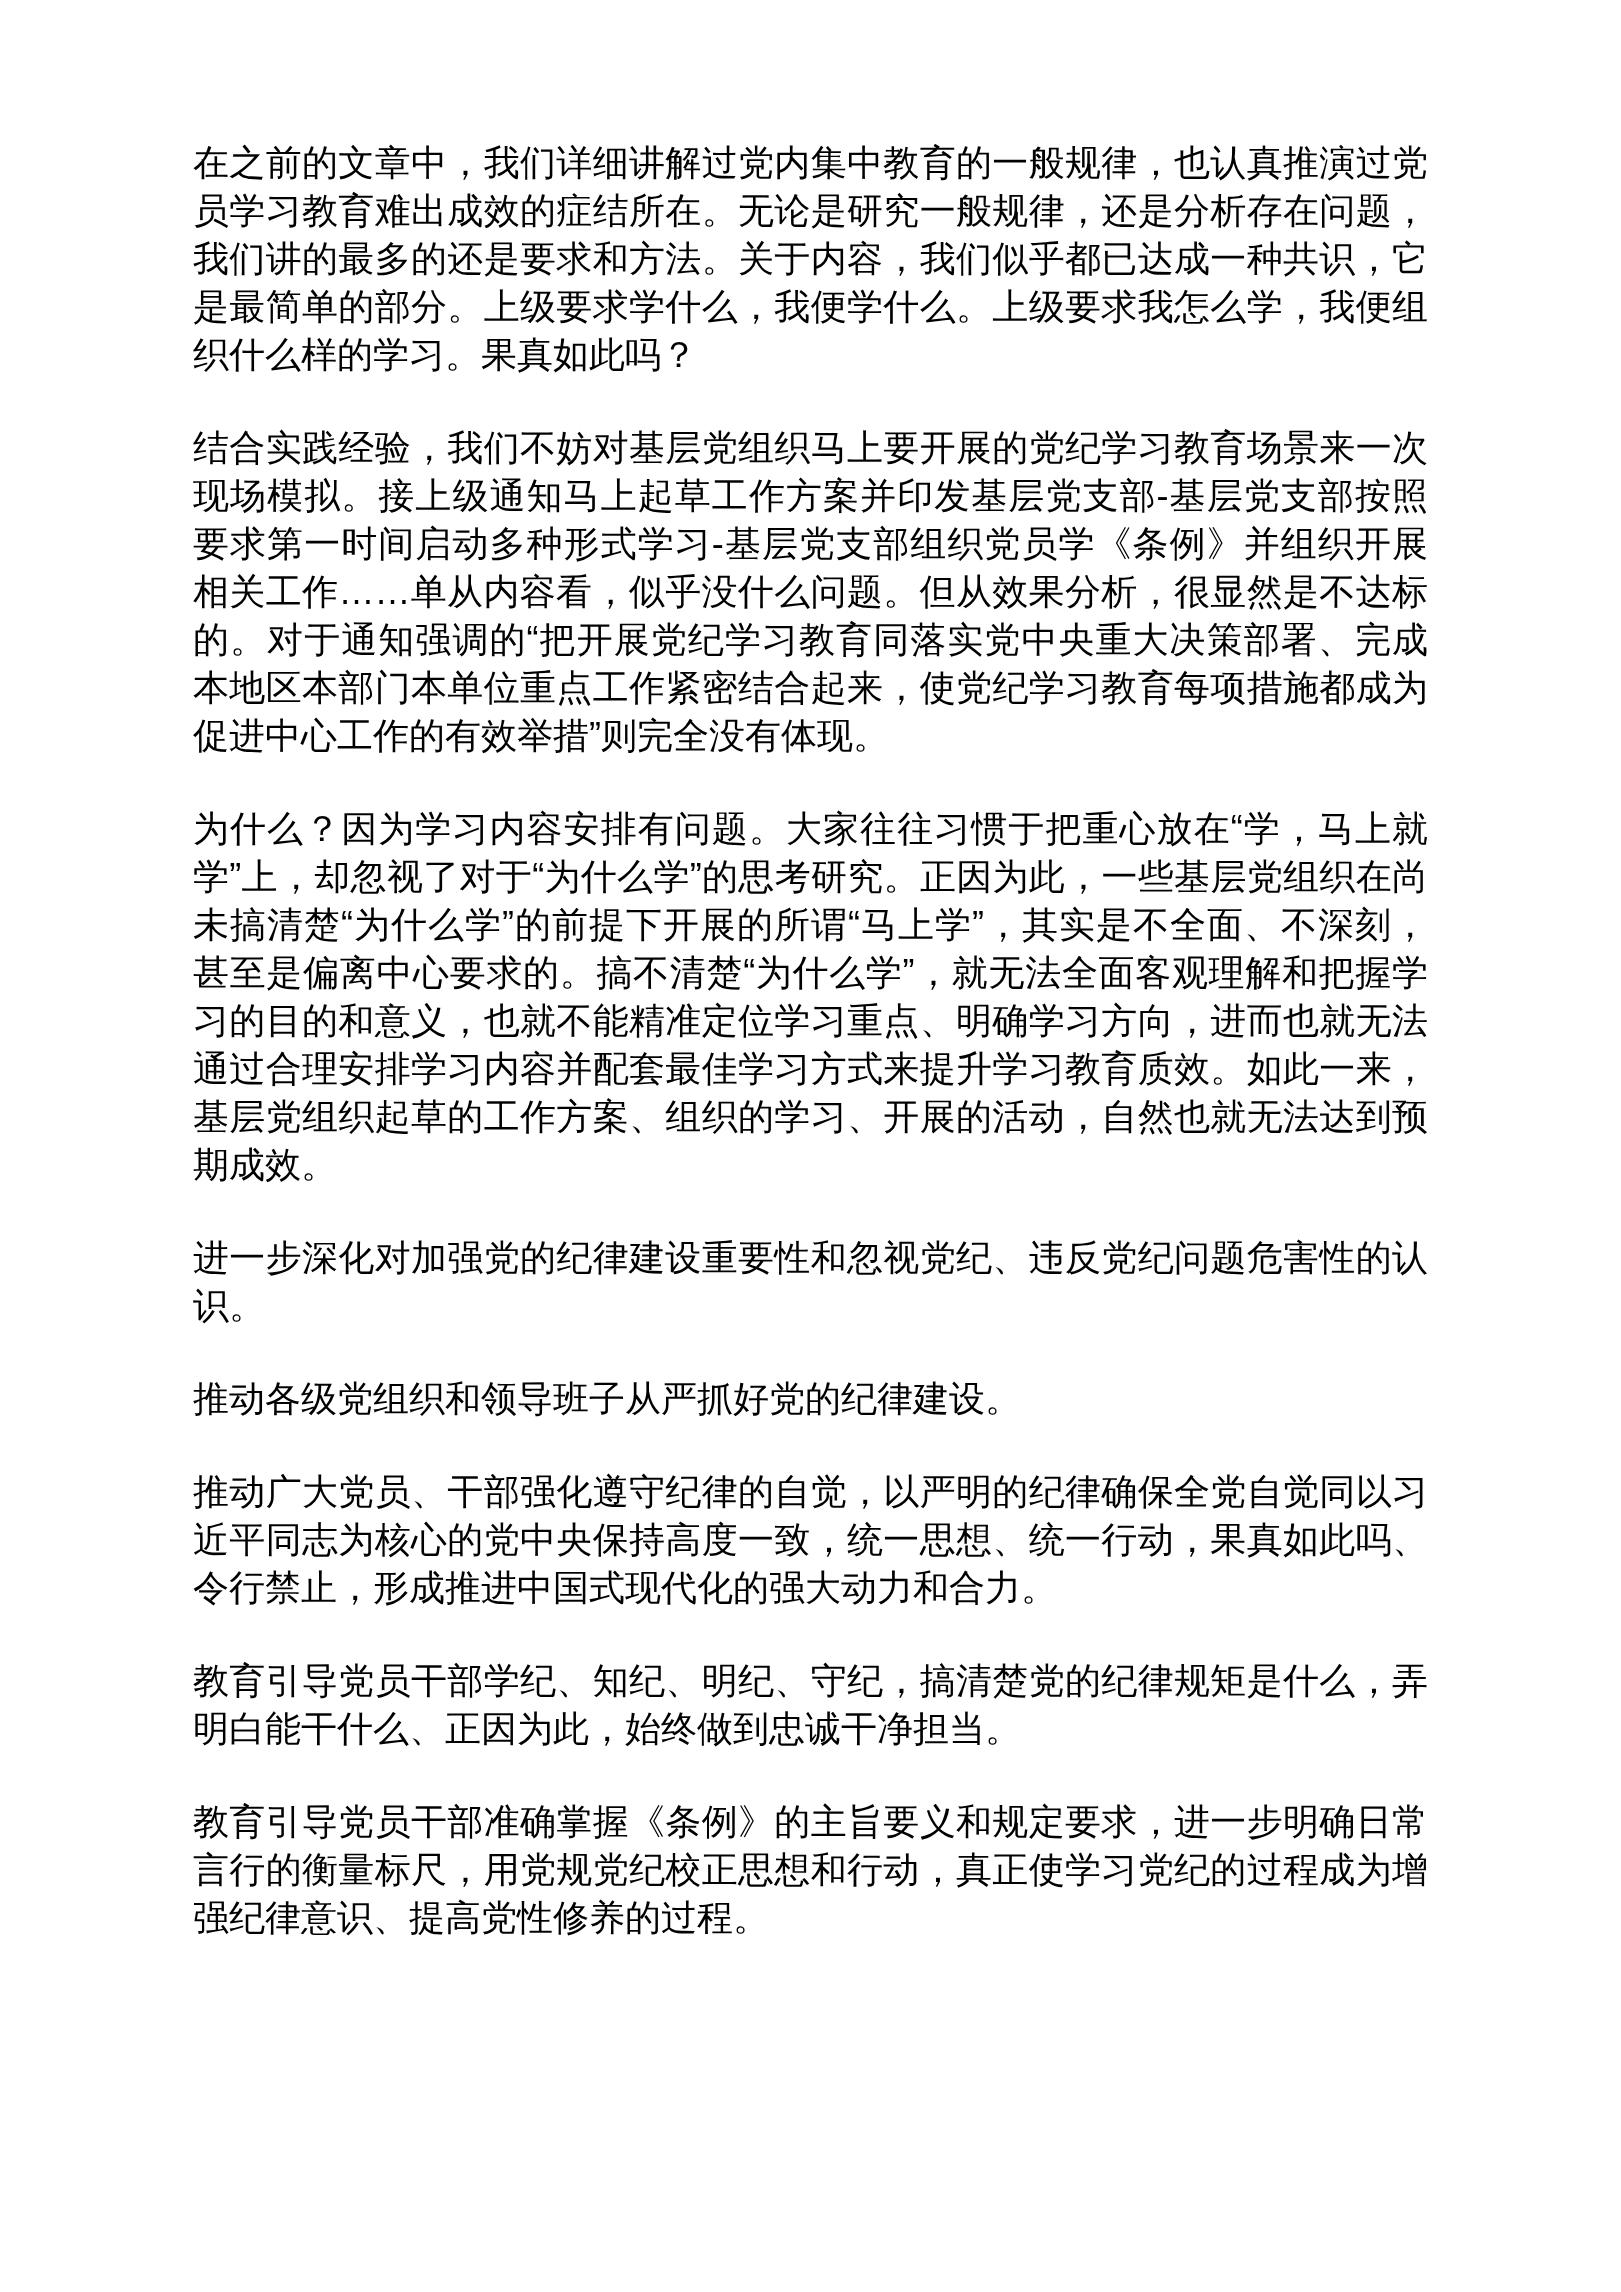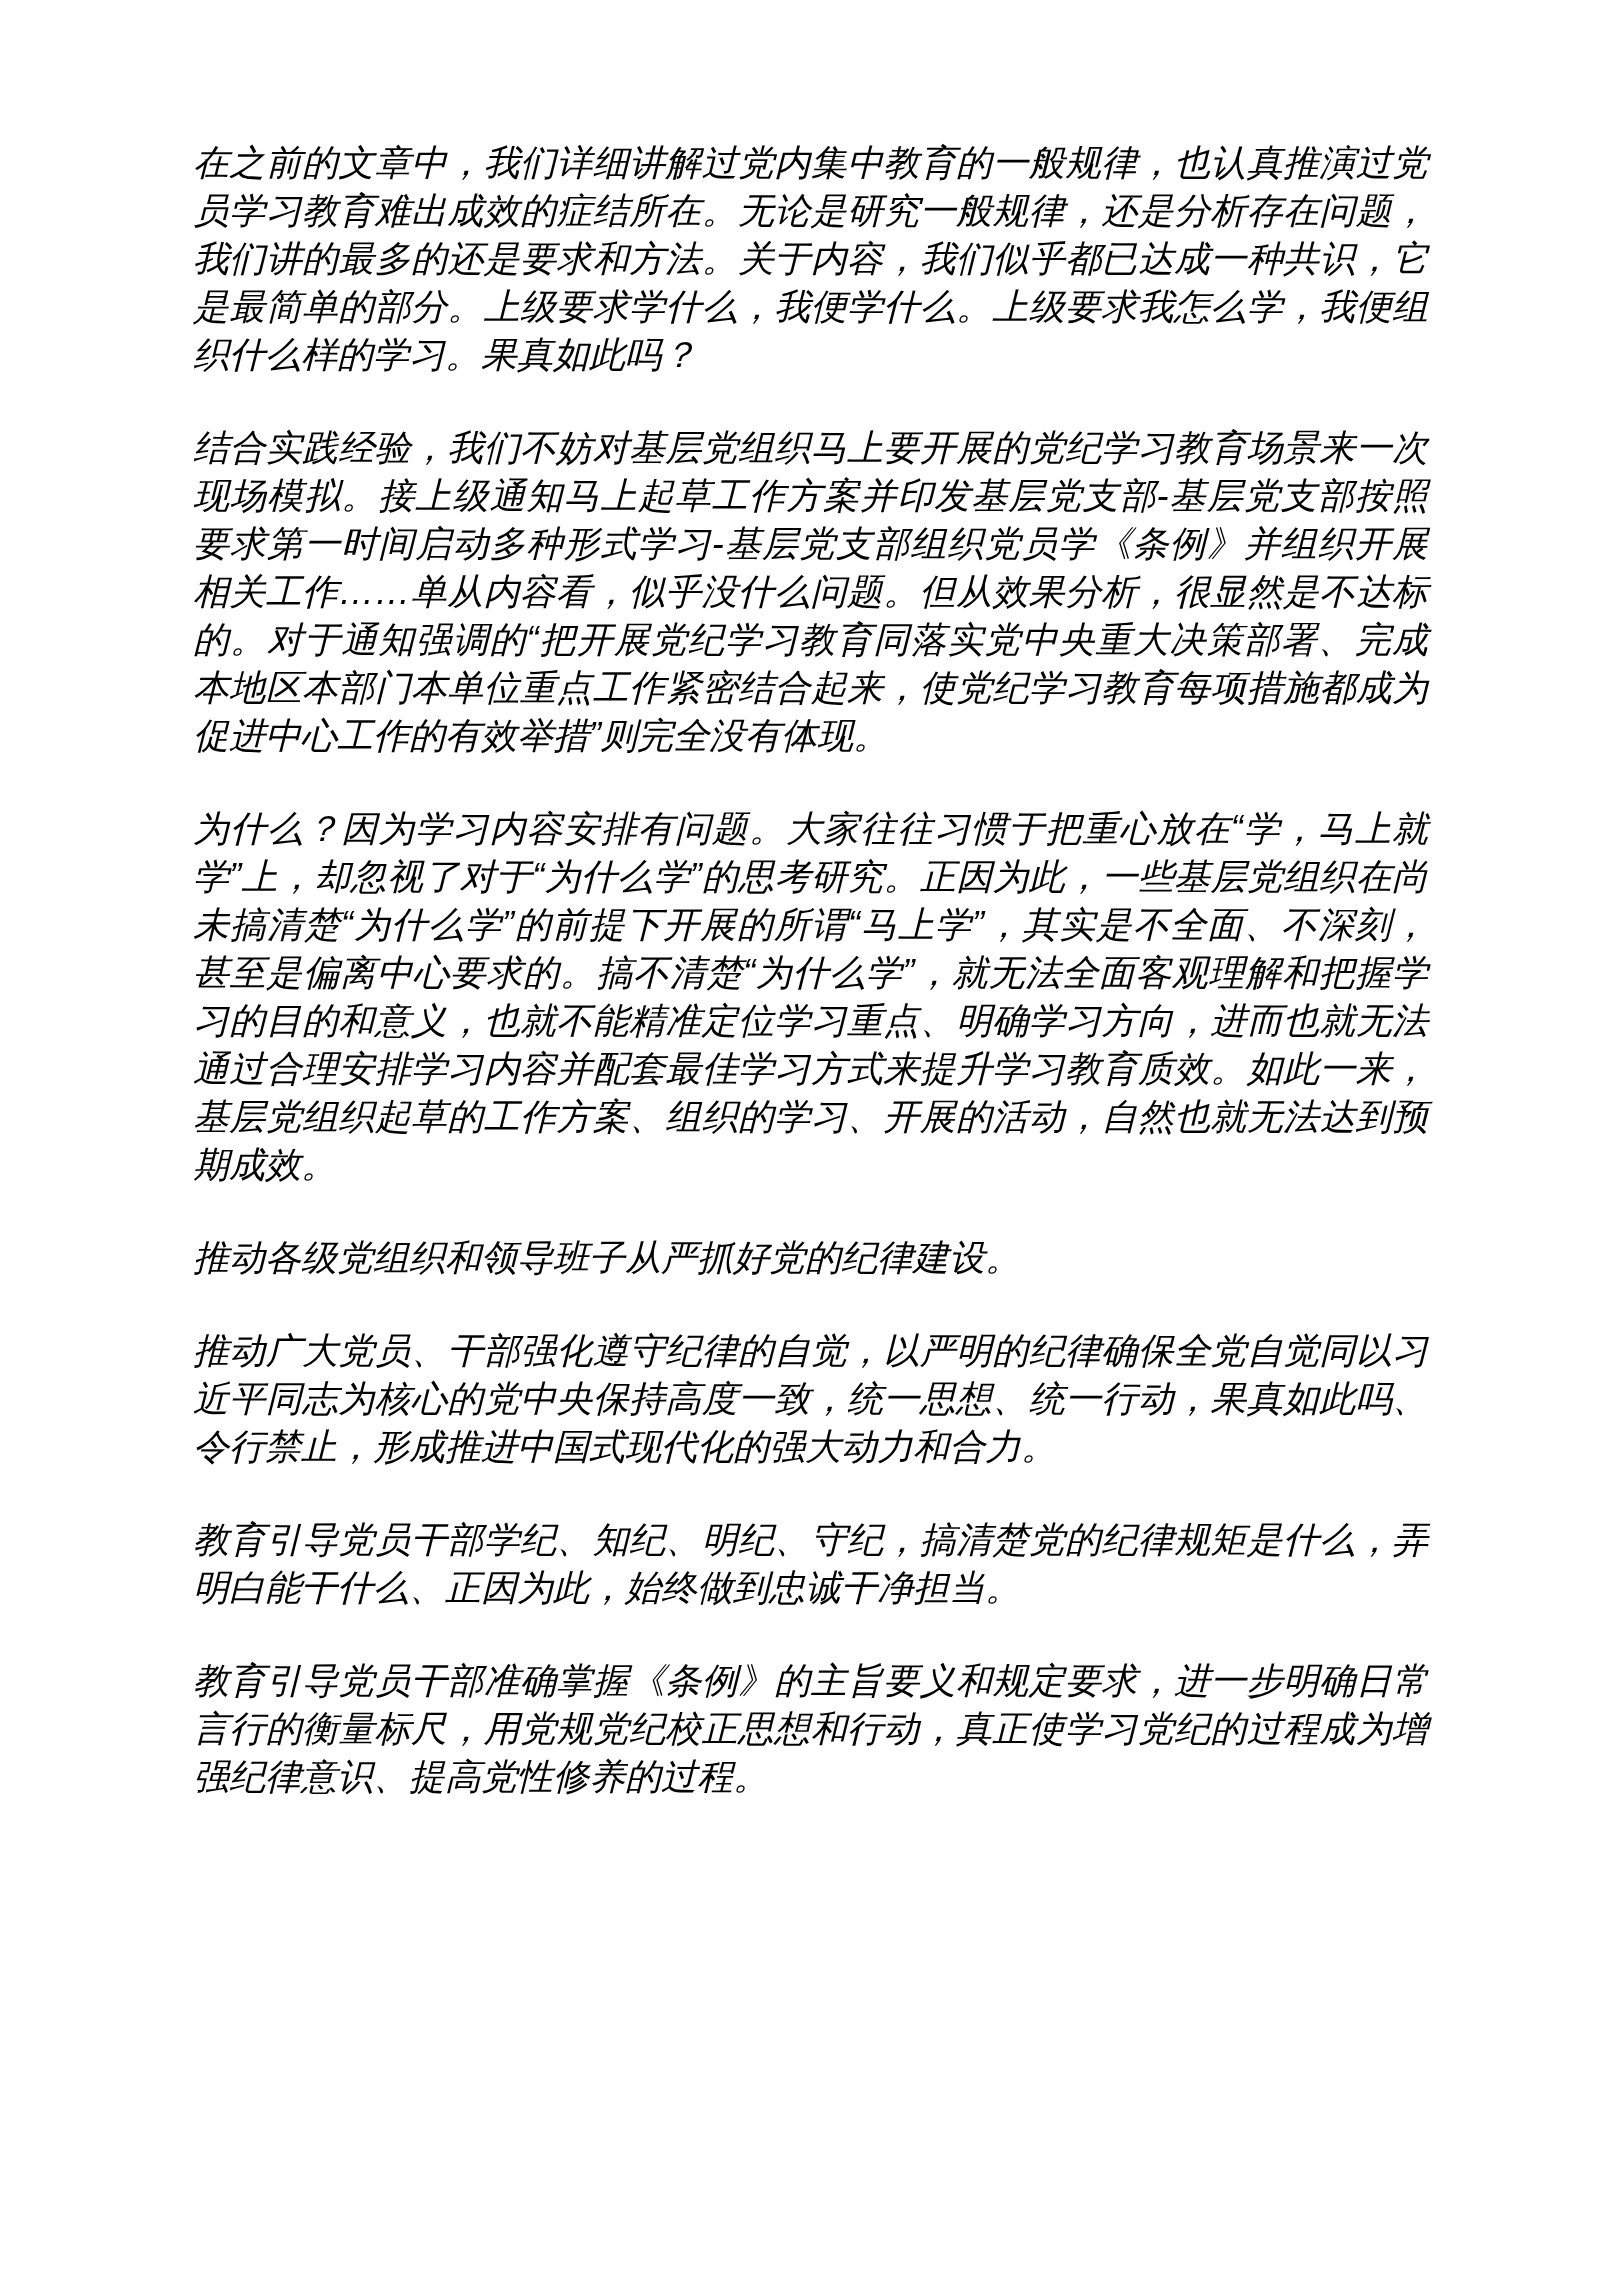--- a/index.html
+++ b/index.html
@@ -18,36 +18,36 @@
   .article-body {
     position: absolute;
     left: 193px;
     top: 139px;
     width: 1235px;
     color: #000000;
     font-size: 36px;
     line-height: 48px;
     text-align: justify;
     word-break: break-all;
-    font-style: italic;
   }
   .article-body p {
     margin: 0 0 45px 0;
   }
   .article-body p:last-child {
     margin-bottom: 4px;
   }
 </style>
 </head>
 <body>
 
 <div class="page">
   <div class="article-body">
     <p>在之前的文章中，我们详细讲解过党内集中教育的一般规律，也认真推演过党员学习教育难出成效的症结所在。无论是研究一般规律，还是分析存在问题，我们讲的最多的还是要求和方法。关于内容，我们似乎都已达成一种共识，它是最简单的部分。上级要求学什么，我便学什么。上级要求我怎么学，我便组织什么样的学习。果真如此吗？</p>
     <p>结合实践经验，我们不妨对基层党组织马上要开展的党纪学习教育场景来一次现场模拟。接上级通知马上起草工作方案并印发基层党支部-基层党支部按照要求第一时间启动多种形式学习-基层党支部组织党员学《条例》并组织开展相关工作……单从内容看，似乎没什么问题。但从效果分析，很显然是不达标的。对于通知强调的“把开展党纪学习教育同落实党中央重大决策部署、完成本地区本部门本单位重点工作紧密结合起来，使党纪学习教育每项措施都成为促进中心工作的有效举措”则完全没有体现。</p>
     <p>为什么？因为学习内容安排有问题。大家往往习惯于把重心放在“学，马上就学”上，却忽视了对于“为什么学”的思考研究。正因为此，一些基层党组织在尚未搞清楚“为什么学”的前提下开展的所谓“马上学”，其实是不全面、不深刻，甚至是偏离中心要求的。搞不清楚“为什么学”，就无法全面客观理解和把握学习的目的和意义，也就不能精准定位学习重点、明确学习方向，进而也就无法通过合理安排学习内容并配套最佳学习方式来提升学习教育质效。如此一来，基层党组织起草的工作方案、组织的学习、开展的活动，自然也就无法达到预期成效。</p>
+    <p>进一步深化对加强党的纪律建设重要性和忽视党纪、违反党纪问题危害性的认识。</p>
     <p>推动各级党组织和领导班子从严抓好党的纪律建设。</p>
     <p>推动广大党员、干部强化遵守纪律的自觉，以严明的纪律确保全党自觉同以习近平同志为核心的党中央保持高度一致，统一思想、统一行动，果真如此吗、令行禁止，形成推进中国式现代化的强大动力和合力。</p>
     <p>教育引导党员干部学纪、知纪、明纪、守纪，搞清楚党的纪律规矩是什么，弄明白能干什么、正因为此，始终做到忠诚干净担当。</p>
     <p>教育引导党员干部准确掌握《条例》的主旨要义和规定要求，进一步明确日常言行的衡量标尺，用党规党纪校正思想和行动，真正使学习党纪的过程成为增强纪律意识、提高党性修养的过程。</p>
   </div>
 </div>
 
 
 </body></html>

